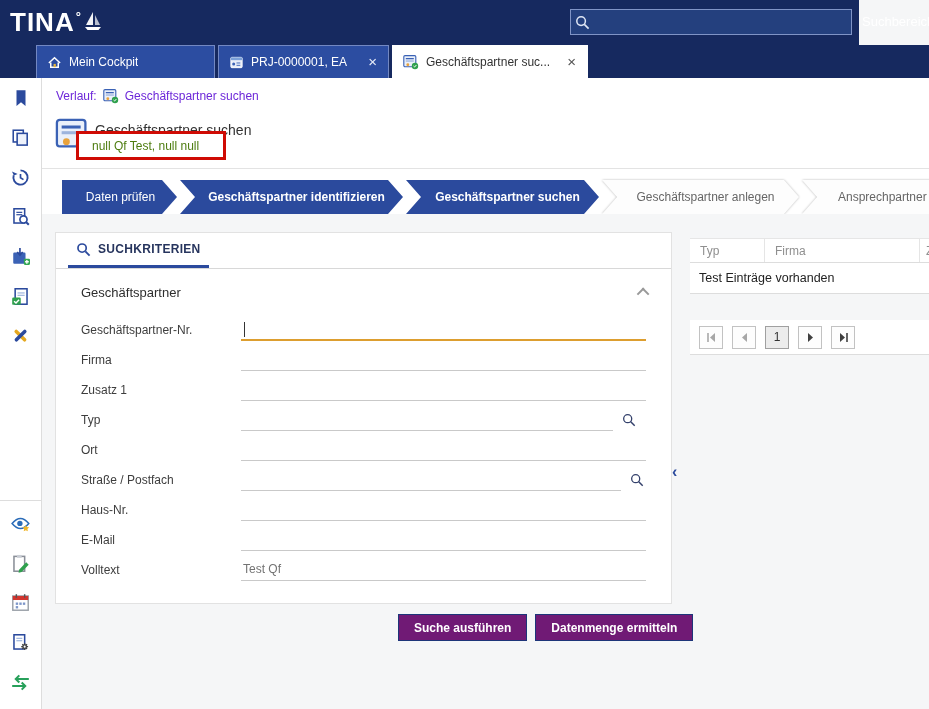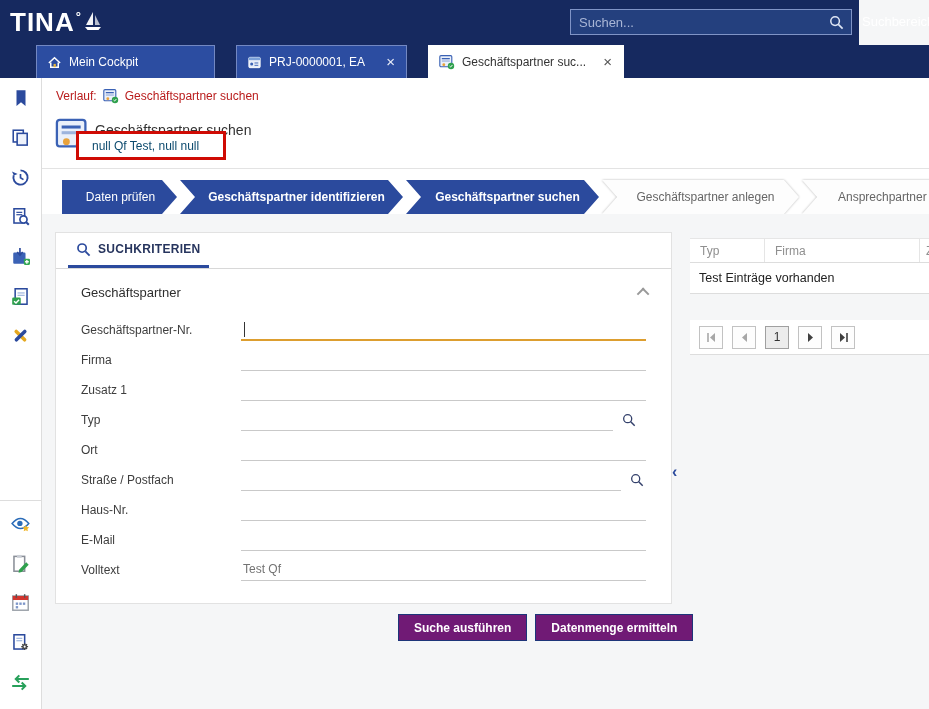--- a/index.html
+++ b/index.html
@@ -19,48 +19,48 @@
   .search-box { position:absolute; left:570px; top:9px; width:282px; height:26px;
     background:#24407e; border:1px solid #8094c6; display:flex; align-items:center; }
   .search-box input { flex:1; background:transparent; border:none; outline:none;
     color:#e2e8f6; font-size:13px; padding:0 8px; font-family:"Liberation Sans",sans-serif; }
   .search-box input::placeholder { color:#a9b6d6; }
   .search-box .mag { padding:0 7px 0 4px; display:flex; align-items:center; cursor:pointer; }
   .search-area { position:absolute; left:862px; top:14px; color:#fff; font-size:13px; white-space:nowrap; }
 
   
   .tabbar { position:absolute; top:45px; left:0; width:929px; height:33px; background:#16295f;
-    display:flex; align-items:flex-end; padding-left:36px; gap:21px; }
+    display:flex; align-items:flex-end; padding-left:36px; gap:3px; }
   .tab { height:33px; display:flex; align-items:center; gap:7px; padding:0 10px;
     font-size:12px; color:#fff; background:#2c4da1; border:1px solid #7388c2; border-bottom:none; cursor:pointer; }
   .tab .tab-label { white-space:nowrap; overflow:hidden; }
   .tab .tab-close { margin-left:auto; font-size:15px; line-height:12px; color:#e8ecf8; cursor:pointer; padding:0 1px; }
   .tab-home { width:179px; }
   .tab-prj { width:171px; }
   .tab-gp { width:196px; background:#fff; color:#333; border-color:#fff; }
   .tab-gp .tab-close { color:#555; }
 
   
   .sidebar { position:absolute; top:78px; left:0; width:42px; height:631px; background:#fff;
     border-right:1px solid #ddd; display:flex; flex-direction:column; align-items:center; padding-top:7px; }
   .side-icon { width:26px; height:26px; margin-bottom:14px; display:flex; align-items:center; justify-content:center; cursor:pointer; }
   .side-gap { height:139px; }
   .side-divider { width:41px; border-top:1px solid #ddd; margin-bottom:10px; }
 
   
   .main { position:absolute; top:78px; left:42px; width:887px; height:631px; background:#fff; }
 
-  .verlauf-row { position:absolute; left:14px; top:10px; display:flex; align-items:center; gap:6px; font-size:12px; color:#b91c1c; }
+  .verlauf-row { position:absolute; left:14px; top:10px; display:flex; align-items:center; gap:6px; font-size:12px; color:#6d28d9; }
   .verlauf-item { cursor:pointer; }
 
   .title-icon { position:absolute; left:13px; top:38px; }
   .page-title { position:absolute; left:53px; top:44px; font-size:14px; color:#333; }
   .annotation-box { position:absolute; left:34px; top:53px; width:150px; height:29px;
     border:3px solid #cf0b04; display:flex; align-items:center; padding-left:13px; background:#fff; }
-  .annotation-box .subtitle { font-size:12px; color:#0c4a6e; white-space:nowrap; }
+  .annotation-box .subtitle { font-size:12px; color:#4d7c0f; white-space:nowrap; }
   .title-divider { position:absolute; left:0; top:90px; width:887px; border-top:1px solid #e3e3e3; }
 
   
   .wizard { position:absolute; left:20px; top:102px; height:34px; display:flex; gap:3px; }
   .step-w { height:34px; }
   .step { height:34px; display:flex; align-items:center; justify-content:center;
     font-size:12px; padding:0 10px 0 20px; cursor:pointer; white-space:nowrap;
     clip-path: polygon(0 0, calc(100% - 15px) 0, 100% 50%, calc(100% - 15px) 100%, 0 100%, 15px 50%); }
   .step.first { clip-path: polygon(0 0, calc(100% - 15px) 0, 100% 50%, calc(100% - 15px) 100%, 0 100%); padding-left:12px; }
   .step.blue { background:#2b4a9d; color:#fff; }
@@ -131,21 +131,20 @@
     <div class="logo">
       <span class="logo-text">TINA</span>
       <span class="logo-deg">°</span>
       <svg width="20" height="24" viewBox="0 0 20 22">
         <path d="M3 14L10 1v13z" fill="#fff" opacity="0.95"></path>
         <path d="M12 4l5 10h-5z" fill="#fff" opacity="0.7"></path>
         <path d="M2 16h16l-2.5 3H4.5z" fill="#fff"></path>
       </svg>
     </div>
     <div class="search-box">
-      <input type="text" placeholder="Suchen..." style="">
       <span class="mag">
         <svg width="15" height="15" viewBox="0 0 16 16">
           <circle cx="6.5" cy="6.5" r="4.6" fill="none" stroke="#dfe6f5" stroke-width="1.6"></circle>
           <line x1="10" y1="10" x2="14.5" y2="14.5" stroke="#dfe6f5" stroke-width="1.8"></line>
         </svg>
       </span>
     </div>
     <span class="search-area">Suchbereich</span>
   </div>
 

